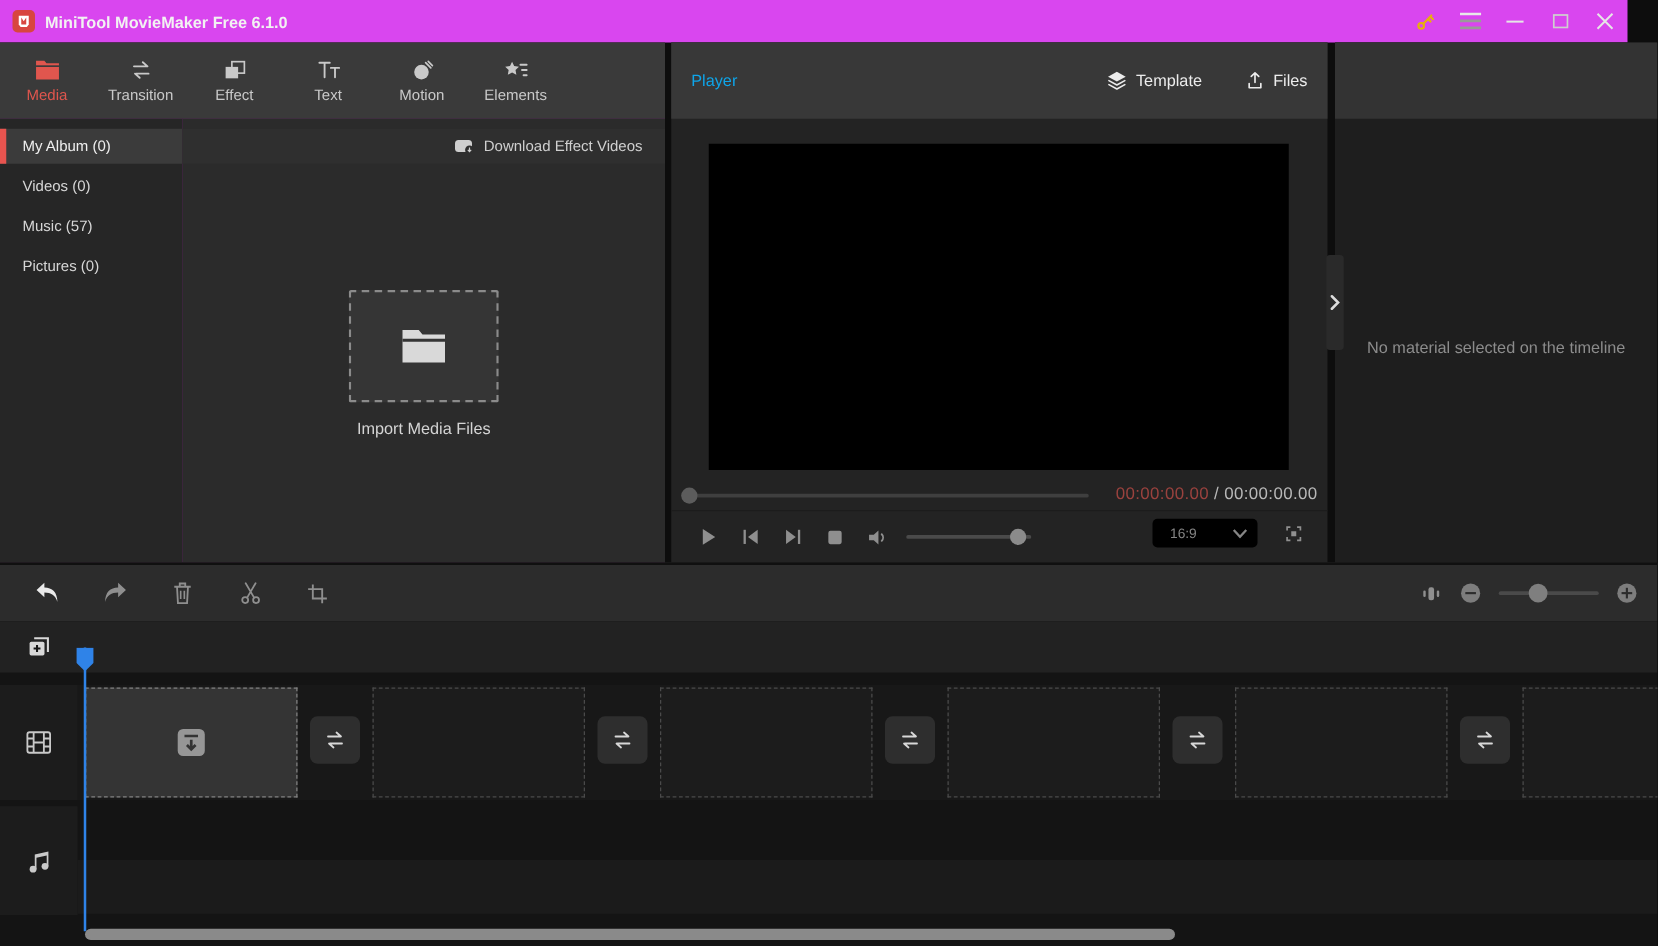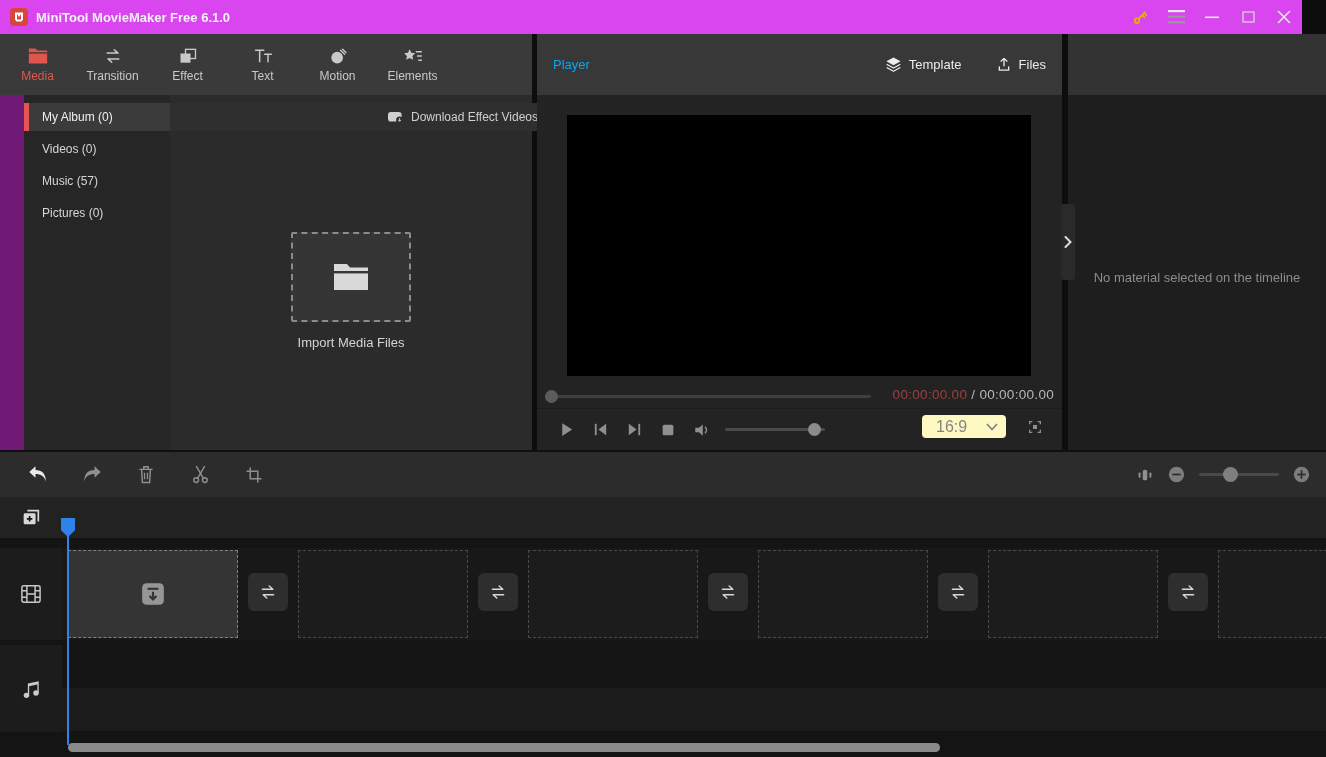--- a/index.html
+++ b/index.html
@@ -16,21 +16,21 @@
 
   
   #main { position:absolute; left:0; top:34px; width:1326px; height:416px; }
 
   
   #left-panel { position:absolute; left:0; top:0; width:532px; height:416px; background:#701a75; }
   #nav { position:absolute; left:0; top:0; width:532px; height:61px; background:#3a3a3a; display:flex; }
   .nav-item { width:75px; height:61px; display:flex; flex-direction:column; align-items:center; justify-content:center; gap:4px; color:#c9c9c9; }
   .nav-item .nav-lb { font-size:12px; }
   .nav-item.active { color:#e0564e; }
-  #library-body { position:absolute; left:0; top:61px; width:532px; height:355px; display:flex;padding-left:24px; }
+  #library-body { position:absolute; left:0; top:61px; width:532px; height:355px; display:flex; }
   #sidebar { width:146px; height:355px; background:#262626; padding-top:8px; }
   .side-item { height:28px; margin-bottom:4px; display:flex; align-items:center; padding-left:18px; font-size:12px; color:#d6d6d6; }
   .side-item.selected { background:#3b3b3b; border-left:5px solid #e8544f; padding-left:13px; color:#efefef; }
   #media-area { position:relative; flex:1; background:#2b2b2b; }
   #dl-bar { position:absolute; left:0; top:8px; width:386px; height:28px; background:#2f2f2f; display:flex; align-items:center; justify-content:flex-end; padding-right:18px; gap:7px; font-size:12px; color:#cfcfcf; }
   #import-box { position:absolute; left:50%; top:137px; transform:translateX(-50%); width:120px; height:90px; background:#353535; border:2px dashed #8b8b8b; border-radius:2px; display:flex; align-items:center; justify-content:center; }
   #import-label { position:absolute; left:0; top:240px; width:100%; text-align:center; font-size:13px; color:#d4d4d4; }
 
   
   #player-panel { position:absolute; left:537px; top:0; width:525px; height:416px; background:#232323; }
@@ -42,21 +42,21 @@
   #seek-row { position:absolute; left:0; top:352px; width:100%; height:20px; }
   #seek-track { position:absolute; left:8px; top:9px; width:326px; height:3px; background:#3f3f3f; border-radius:2px; }
   #seek-knob { position:absolute; left:0; top:-5px; width:13px; height:13px; border-radius:50%; background:#5c5c5c; }
   #time-display { position:absolute; right:8px; top:1px; font-size:13.5px; letter-spacing:.3px; }
   #cur-time { color:#9a423e; }
   #time-sep, #total-time { color:#b8b8b8; }
   #controls-row { position:absolute; left:0; top:374px; width:100%; height:42px; border-top:1px solid #1c1c1c; display:flex; align-items:center; padding:0 12px; }
   .pc-btn { width:34px; height:30px; display:flex; align-items:center; justify-content:center; }
   #vol-slider { position:relative; width:100px; height:3px; background:#4a4a4a; border-radius:2px; margin-left:6px; }
   #vol-knob { position:absolute; left:90%; top:-5px; width:13px; height:13px; margin-left:-7px; border-radius:50%; background:#8b8b8b; }
-  #ratio-select { position:absolute; right:56px; top:381px; width:84px; height:23px; background:#fef9c3; border-radius:4px; display:flex; align-items:center; font-size:16px; color:#858585; padding:0 8px 0 14px; }
+  #ratio-select { position:absolute; right:56px; top:381px; width:84px; height:23px; background:#000000; border-radius:4px; display:flex; align-items:center; font-size:11px; color:#858585; padding:0 8px 0 14px; }
   #ratio-select .sp { flex:1; }
   #fullscreen-btn { position:absolute; right:14px; top:381px; width:26px; height:24px; display:flex; align-items:center; justify-content:center; }
 
   
   #right-panel { position:absolute; left:1068px; top:0; width:258px; height:416px; background:#1e1e1e; }
   #right-header { position:absolute; left:0; top:0; width:100%; height:61px; background:#333333; }
   #inspector-msg { position:absolute; left:0; top:236px; width:100%; text-align:center; font-size:13px; color:#8c8c8c; }
   #collapse-handle { position:absolute; left:1061px; top:170px; width:14px; height:76px; background:#2a2a2a; border-radius:3px; display:flex; align-items:center; justify-content:center; }
 
   

